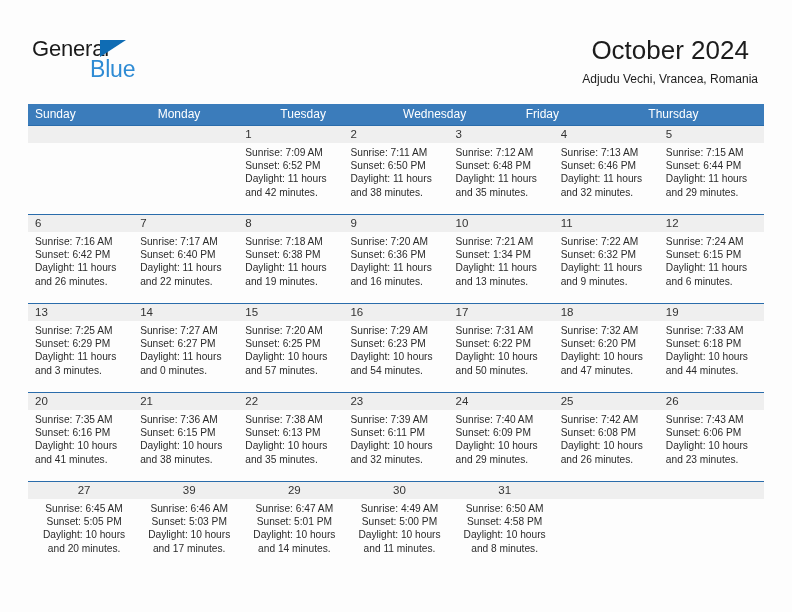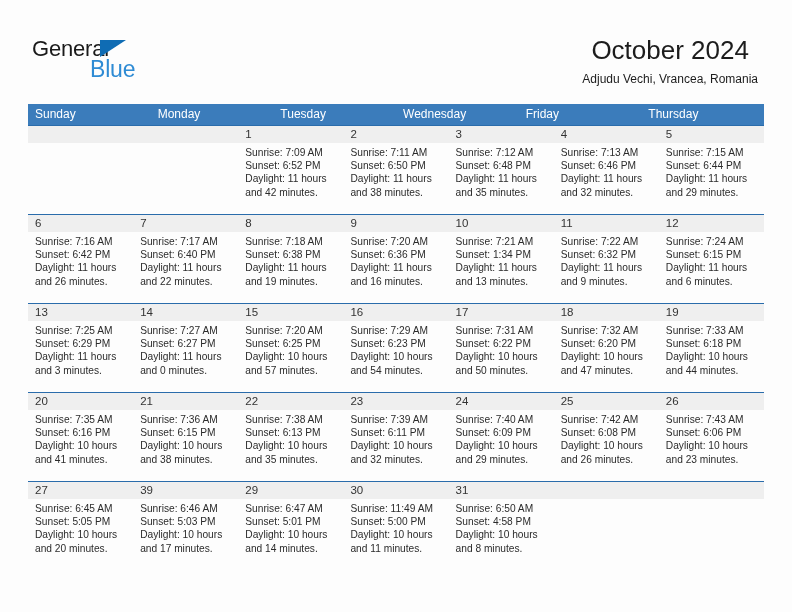--- a/index.html
+++ b/index.html
@@ -44,21 +44,21 @@
     padding-left: 7px; line-height: 21px; white-space: nowrap;
   }
 
   .week { position: relative; border-top: 1.6px solid #2a6cab; }
   .week:first-of-type { border-top: none; }
   .numstrip {
     position: absolute; left: 0; right: 0; top: 0; height: 17px;
     background: #efefef;
   }
   .daysrow { position: relative; display: flex; height: 88px; }
-  .daysrow.short { height: 86px; }
+  .daysrow.short { height: 86px; text-align: center; }
   .cell { flex: 1 1 0; position: relative; padding-left: 7px; }
   .daynum {
     position: relative; height: 17px; line-height: 16px;
     font-size: 11.5px; color: #333333;
   }
   .lines { margin-top: 3px; }
   .lines div {
     font-size: 10.2px; color: #2b2b2b; line-height: 13.2px; white-space: nowrap;
   }
 </style>
@@ -383,21 +383,21 @@
           <div class="lines">
             <div>Sunrise: 6:47 AM</div>
             <div>Sunset: 5:01 PM</div>
             <div>Daylight: 10 hours</div>
             <div>and 14 minutes.</div>
           </div>
         </div>
         <div class="cell">
           <div class="daynum">30</div>
           <div class="lines">
-            <div>Sunrise: 11:49 AM</div>
+            <div>Sunrise: 4:49 AM</div>
             <div>Sunset: 5:00 PM</div>
             <div>Daylight: 10 hours</div>
             <div>and 11 minutes.</div>
           </div>
         </div>
         <div class="cell">
           <div class="daynum">31</div>
           <div class="lines">
             <div>Sunrise: 6:50 AM</div>
             <div>Sunset: 4:58 PM</div>

